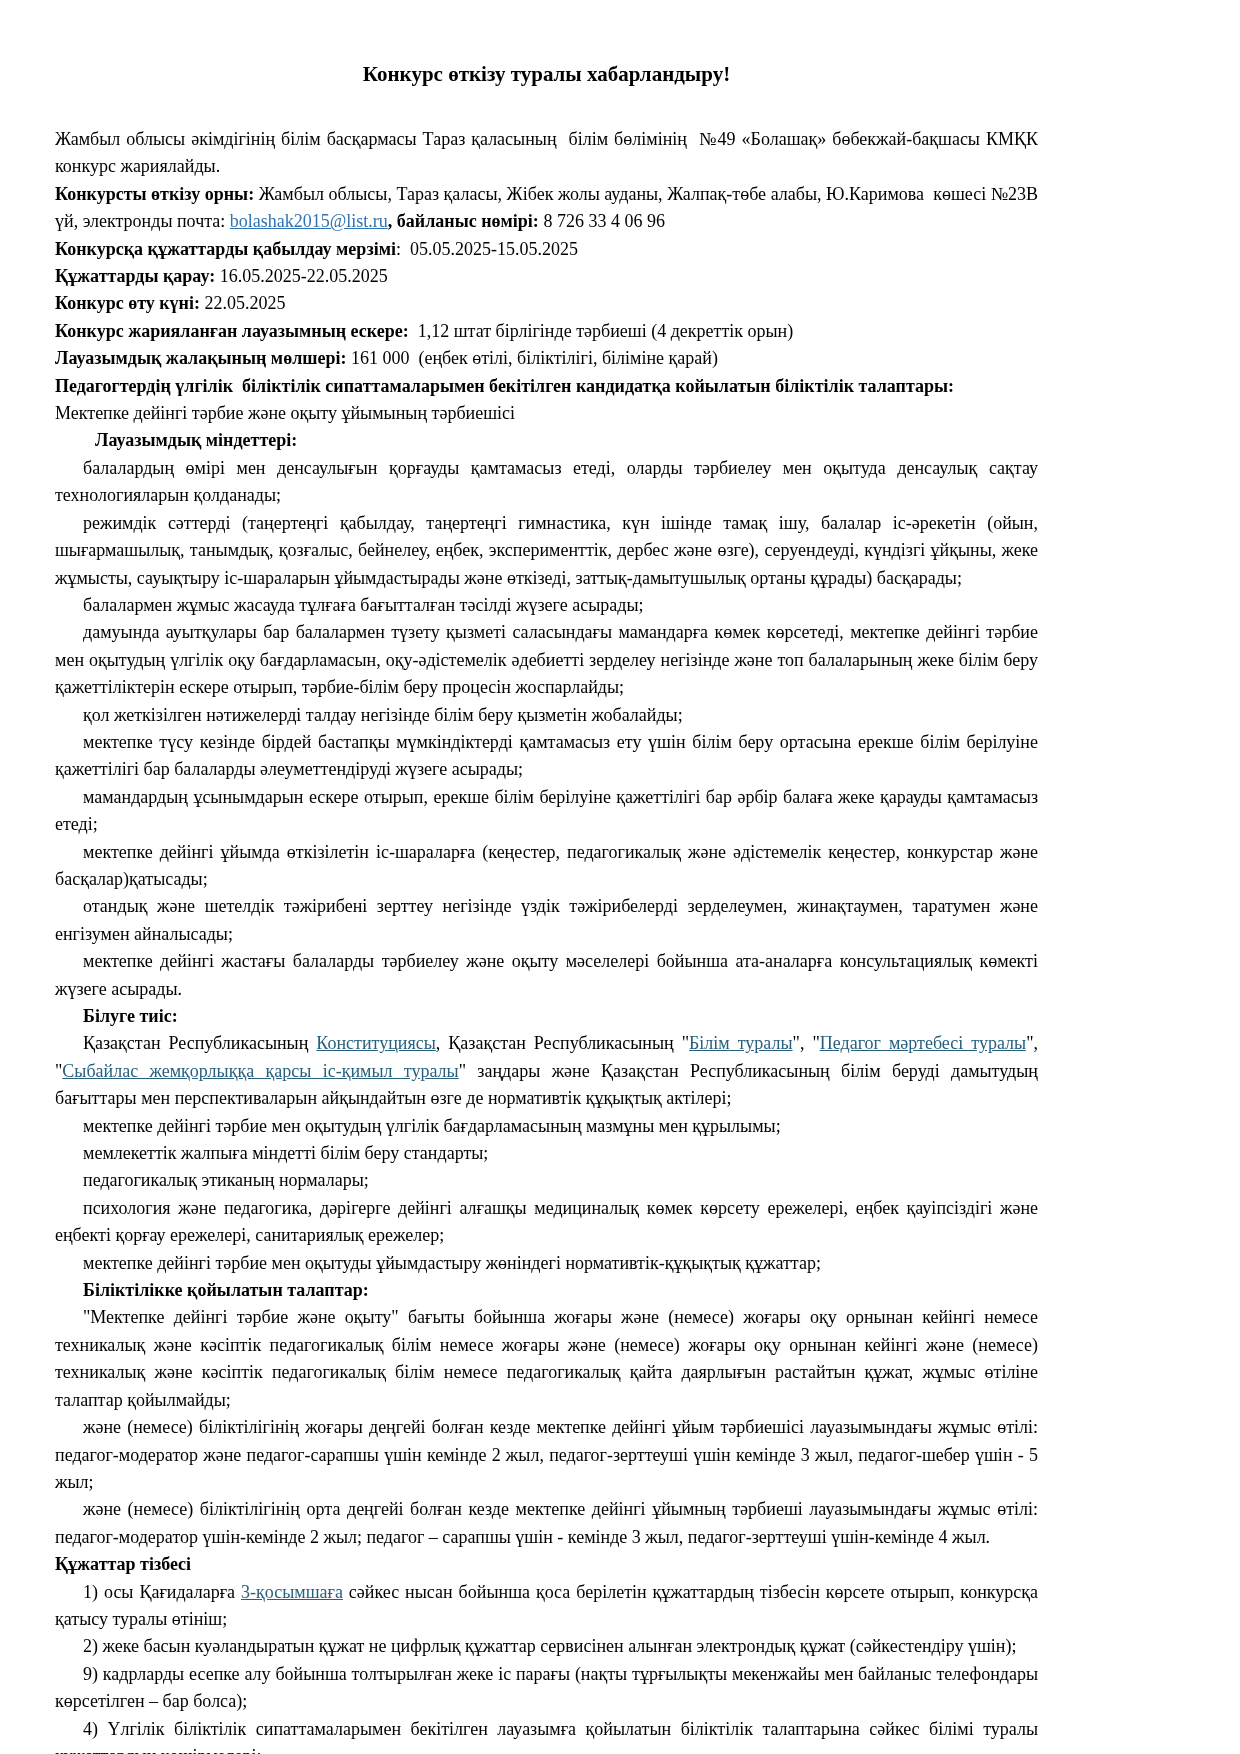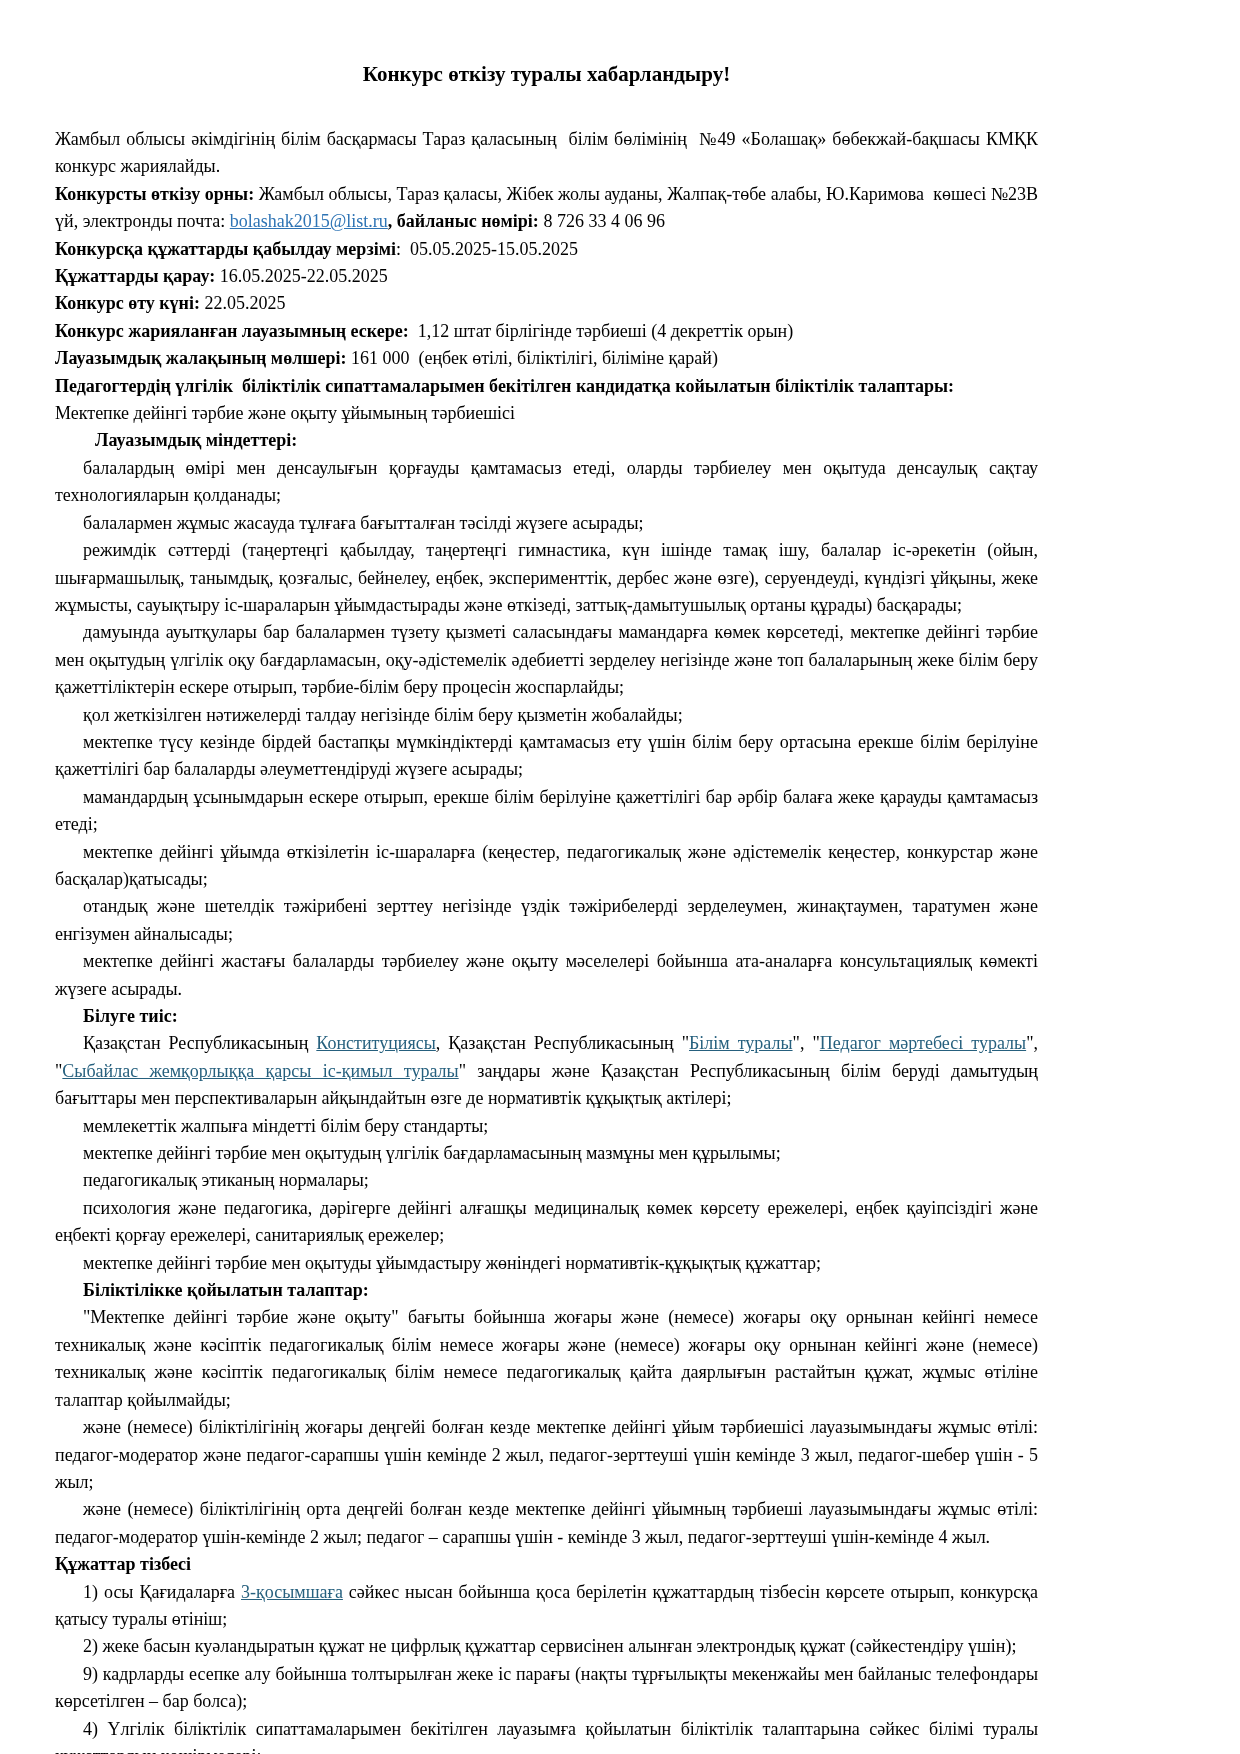--- a/index.html
+++ b/index.html
@@ -60,33 +60,33 @@
       <p class="para"><span class="b">Конкурсты өткізу орны:</span><span> Жамбыл облысы, Тараз қаласы, Жібек жолы ауданы, Жалпақ-төбе алабы, Ю.Каримова  көшесі №23В үй, электронды почта: </span><a href="#" class="doclink email">bolashak2015@list.ru</a><span class="b">, байланыс нөмірі:</span><span> 8 726 33 4 06 96</span></p>
       <p class="para"><span class="b">Конкурсқа құжаттарды қабылдау мерзімі</span><span>:  05.05.2025-15.05.2025</span></p>
       <p class="para"><span class="b">Құжаттарды қарау:</span><span> 16.05.2025-22.05.2025</span></p>
       <p class="para"><span class="b">Конкурс өту күні:</span><span> 22.05.2025</span></p>
       <p class="para"><span class="b">Конкурс жарияланған лауазымның ескере:</span><span>  1,12 штат бірлігінде тәрбиеші (4 декреттік орын)</span></p>
       <p class="para"><span class="b">Лауазымдық жалақының мөлшері:</span><span> 161 000  (еңбек өтілі, біліктілігі, біліміне қарай)</span></p>
       <p class="para"><span class="b">Педагогтердің үлгілік  біліктілік сипаттамаларымен бекітілген кандидатқа койылатын біліктілік талаптары:</span></p>
       <p class="para"><span>Мектепке дейінгі тәрбие және оқыту ұйымының тәрбиешісі</span></p>
       <p class="para indent-lg"><span class="b">Лауазымдық міндеттері:</span></p>
       <p class="para indent"><span>балалардың өмірі мен денсаулығын қорғауды қамтамасыз етеді, оларды тәрбиелеу мен оқытуда денсаулық сақтау технологияларын қолданады;</span></p>
+      <p class="para indent"><span>режимдік сәттерді (таңертеңгі қабылдау, таңертеңгі гимнастика, күн ішінде тамақ ішу, балалар іс-әрекетін (ойын, шығармашылық, танымдық, қозғалыс, бейнелеу, еңбек, эксперименттік, дербес және өзге), серуендеуді, күндізгі ұйқыны, жеке жұмысты, сауықтыру іс-шараларын ұйымдастырады және өткізеді, заттық-дамытушылық ортаны құрады) басқарады;</span></p>
       <p class="para indent"><span>балалармен жұмыс жасауда тұлғаға бағытталған тәсілді жүзеге асырады;</span></p>
-      <p class="para indent"><span>режимдік сәттерді (таңертеңгі қабылдау, таңертеңгі гимнастика, күн ішінде тамақ ішу, балалар іс-әрекетін (ойын, шығармашылық, танымдық, қозғалыс, бейнелеу, еңбек, эксперименттік, дербес және өзге), серуендеуді, күндізгі ұйқыны, жеке жұмысты, сауықтыру іс-шараларын ұйымдастырады және өткізеді, заттық-дамытушылық ортаны құрады) басқарады;</span></p>
       <p class="para indent"><span>дамуында ауытқулары бар балалармен түзету қызметі саласындағы мамандарға көмек көрсетеді, мектепке дейінгі тәрбие мен оқытудың үлгілік оқу бағдарламасын, оқу-әдістемелік әдебиетті зерделеу негізінде және топ балаларының жеке білім беру қажеттіліктерін ескере отырып, тәрбие-білім беру процесін жоспарлайды;</span></p>
       <p class="para indent"><span>қол жеткізілген нәтижелерді талдау негізінде білім беру қызметін жобалайды;</span></p>
       <p class="para indent"><span>мектепке түсу кезінде бірдей бастапқы мүмкіндіктерді қамтамасыз ету үшін білім беру ортасына ерекше білім берілуіне қажеттілігі бар балаларды әлеуметтендіруді жүзеге асырады;</span></p>
       <p class="para indent"><span>мамандардың ұсынымдарын ескере отырып, ерекше білім берілуіне қажеттілігі бар әрбір балаға жеке қарауды қамтамасыз етеді;</span></p>
       <p class="para indent"><span>мектепке дейінгі ұйымда өткізілетін іс-шараларға (кеңестер, педагогикалық және әдістемелік кеңестер, конкурстар және басқалар)қатысады;</span></p>
       <p class="para indent"><span>отандық және шетелдік тәжірибені зерттеу негізінде үздік тәжірибелерді зерделеумен, жинақтаумен, таратумен және енгізумен айналысады;</span></p>
       <p class="para indent"><span>мектепке дейінгі жастағы балаларды тәрбиелеу және оқыту мәселелері бойынша ата-аналарға консультациялық көмекті жүзеге асырады.</span></p>
       <p class="para indent"><span class="b">Білуге тиіс:</span></p>
       <p class="para indent"><span>Қазақстан Республикасының </span><a href="#" class="doclink law">Конституциясы</a><span>, Қазақстан Республикасының "</span><a href="#" class="doclink law">Білім туралы</a><span>", "</span><a href="#" class="doclink law">Педагог мәртебесі туралы</a><span>", "</span><a href="#" class="doclink law">Сыбайлас жемқорлыққа қарсы іс-қимыл туралы</a><span>" заңдары және Қазақстан Республикасының білім беруді дамытудың бағыттары мен перспективаларын айқындайтын өзге де нормативтік құқықтық актілері;</span></p>
+      <p class="para indent"><span>мектепке дейінгі тәрбие мен оқытудың үлгілік бағдарламасының мазмұны мен құрылымы;</span></p>
       <p class="para indent"><span>мемлекеттік жалпыға міндетті білім беру стандарты;</span></p>
-      <p class="para indent"><span>мектепке дейінгі тәрбие мен оқытудың үлгілік бағдарламасының мазмұны мен құрылымы;</span></p>
       <p class="para indent"><span>педагогикалық этиканың нормалары;</span></p>
       <p class="para indent"><span>психология және педагогика, дәрігерге дейінгі алғашқы медициналық көмек көрсету ережелері, еңбек қауіпсіздігі және еңбекті қорғау ережелері, санитариялық ережелер;</span></p>
       <p class="para indent"><span>мектепке дейінгі тәрбие мен оқытуды ұйымдастыру жөніндегі нормативтік-құқықтық құжаттар;</span></p>
       <p class="para indent"><span class="b">Біліктілікке қойылатын талаптар:</span></p>
       <p class="para indent"><span>"Мектепке дейінгі тәрбие және оқыту" бағыты бойынша жоғары және (немесе) жоғары оқу орнынан кейінгі немесе техникалық және кәсіптік педагогикалық білім немесе жоғары және (немесе) жоғары оқу орнынан кейінгі және (немесе) техникалық және кәсіптік педагогикалық білім немесе педагогикалық қайта даярлығын растайтын құжат, жұмыс өтіліне талаптар қойылмайды;</span></p>
       <p class="para indent"><span>және (немесе) біліктілігінің жоғары деңгейі болған кезде мектепке дейінгі ұйым тәрбиешісі лауазымындағы жұмыс өтілі: педагог-модератор және педагог-сарапшы үшін кемінде 2 жыл, педагог-зерттеуші үшін кемінде 3 жыл, педагог-шебер үшін - 5 жыл;</span></p>
       <p class="para indent"><span>және (немесе) біліктілігінің орта деңгейі болған кезде мектепке дейінгі ұйымның тәрбиеші лауазымындағы жұмыс өтілі: педагог-модератор үшін-кемінде 2 жыл; педагог – сарапшы үшін - кемінде 3 жыл, педагог-зерттеуші үшін-кемінде 4 жыл.</span></p>
       <p class="para"><span class="b">Құжаттар тізбесі</span></p>
       <p class="para indent"><span>1) осы Қағидаларға </span><a href="#" class="doclink law">3-қосымшаға</a><span> сәйкес нысан бойынша қоса берілетін құжаттардың тізбесін көрсете отырып, конкурсқа қатысу туралы өтініш;</span></p>
       <p class="para indent"><span>2) жеке басын куәландыратын құжат не цифрлық құжаттар сервисінен алынған электрондық құжат (сәйкестендіру үшін);</span></p>

